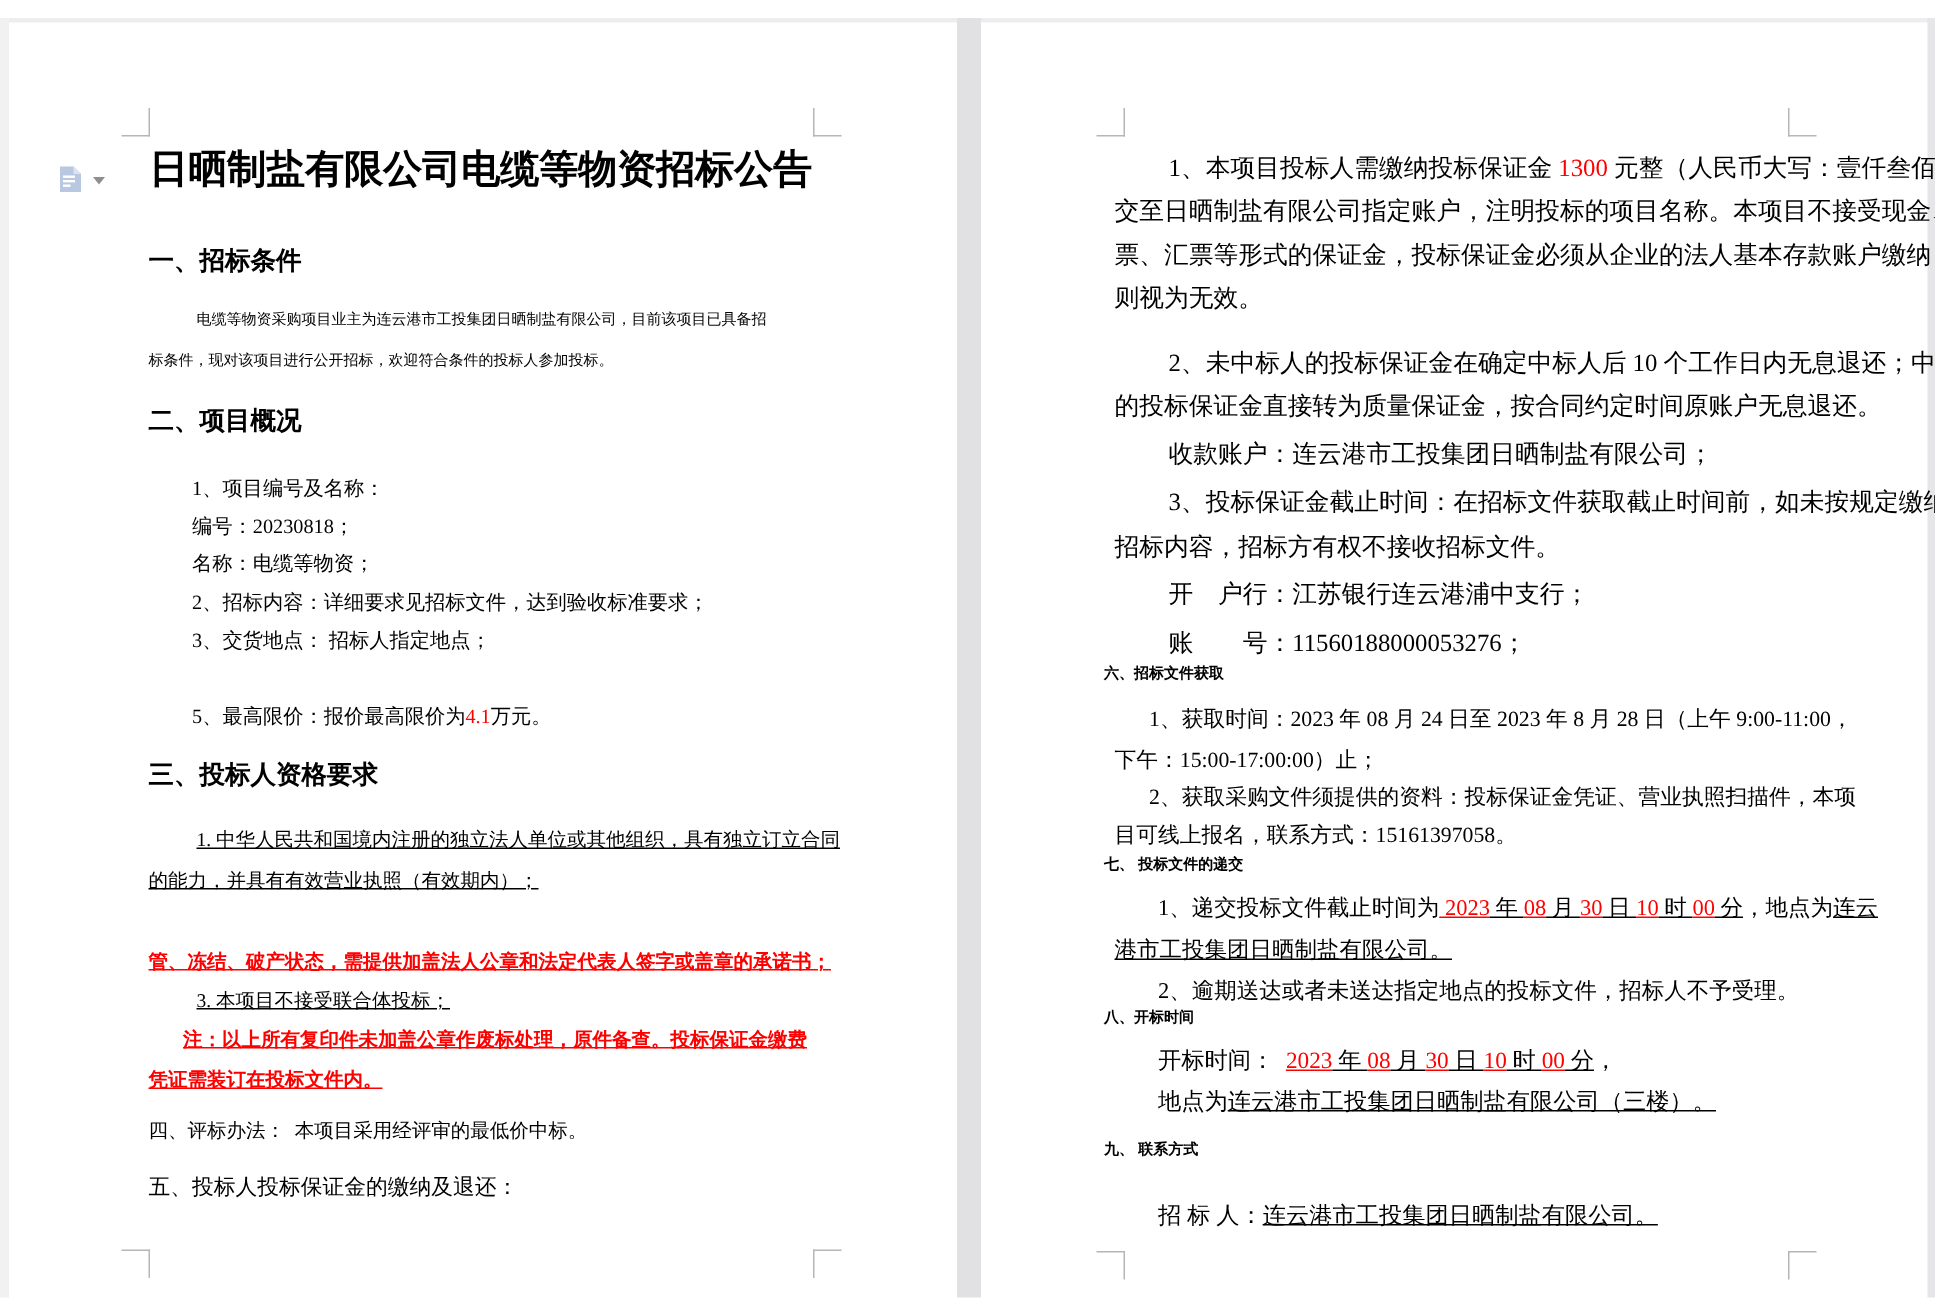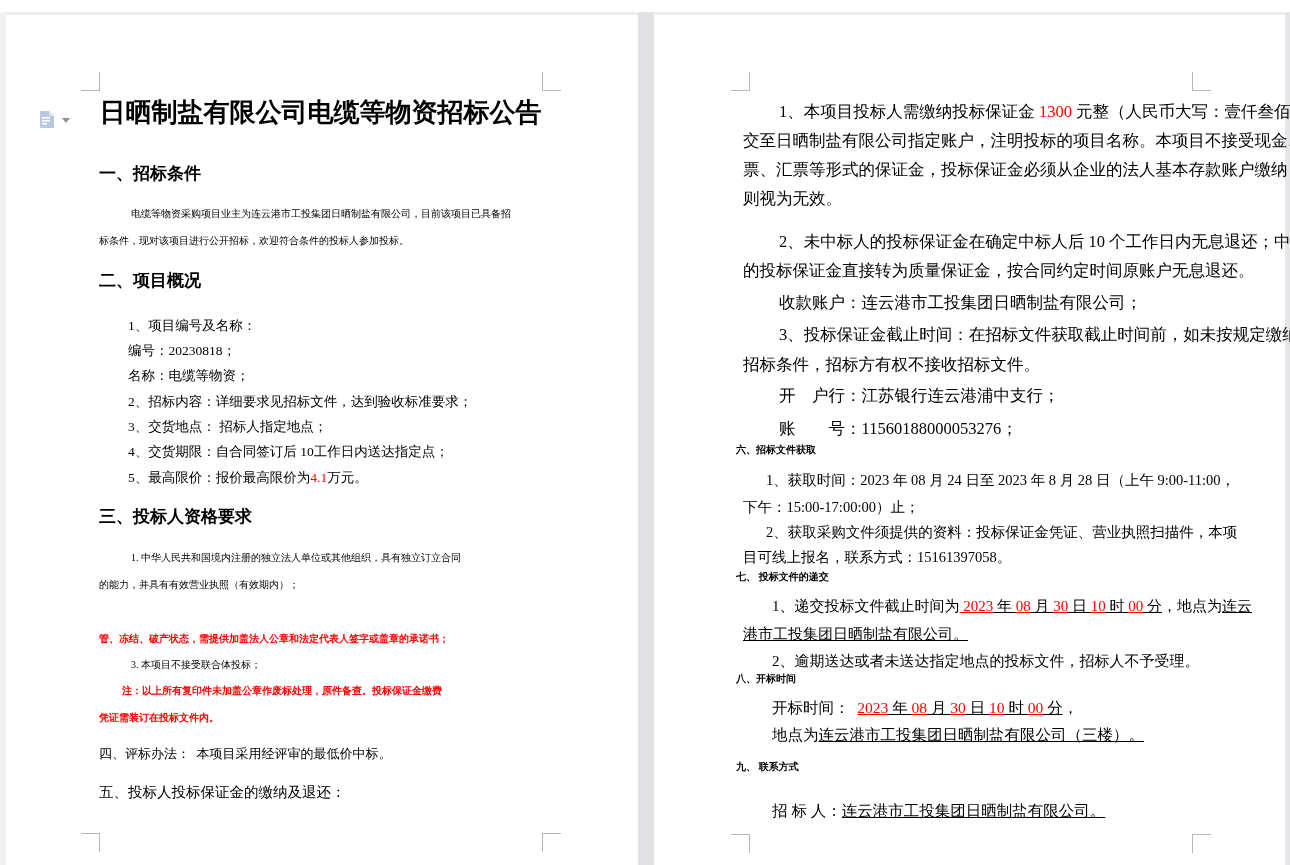--- a/index.html
+++ b/index.html
@@ -7,21 +7,21 @@
   #canvas{position:relative;width:1290px;height:865px;background:#ffffff;font-family:"Liberation Serif","DejaVu Serif",serif;margin-top:12px;}
   .strip{position:absolute;}
   .page{position:absolute;top:0;bottom:0;background:#ffffff;}
   .ln{position:absolute;white-space:pre;color:#000;line-height:1.25;}
   .sans{font-family:"Liberation Sans","DejaVu Sans",sans-serif;}
   .t1{font-size:26px;font-weight:bold;text-align:center;}
   .h{font-size:17px;font-weight:bold;}
   .h2x{font-size:10px;font-weight:bold;}
   .body1{font-size:10px;}
   .list{font-size:13.5px;}
-  .q{font-size:10px;}
+  .q{font-size:13px;text-decoration:underline;}
   .b2{font-size:16.5px;}
   .s67{font-size:14.5px;}
   .s78{font-size:15px;}
   .s89{font-size:15.5px;}
   .r{color:#ff0000;}
   .rb{color:#ff0000;font-weight:bold;}
   .u{text-decoration:underline;}
   .mark{position:absolute;width:18px;height:18px;}
   .m-tl{border-right:1px solid #b6b6b6;border-bottom:1px solid #b6b6b6;}
   .m-tr{border-left:1px solid #b6b6b6;border-bottom:1px solid #b6b6b6;}
@@ -72,21 +72,20 @@
   <div class="ln h sans" style="left:99px;top:151px;">一、招标条件</div>
   <div class="ln body1" style="left:131px;top:196px;">电缆等物资采购项目业主为连云港市工投集团日晒制盐有限公司，目前该项目已具备招</div>
   <div class="ln body1" style="left:99px;top:223px;">标条件，现对该项目进行公开招标，欢迎符合条件的投标人参加投标。</div>
 
   <div class="ln h sans" style="left:99px;top:258px;">二、项目概况</div>
   <div class="ln list" style="left:128px;top:306px;">1、项目编号及名称：</div>
   <div class="ln list" style="left:128px;top:331px;">编号：20230818；</div>
   <div class="ln list" style="left:128px;top:356px;">名称：电缆等物资；</div>
   <div class="ln list" style="left:128px;top:382px;">2、招标内容：详细要求见招标文件，达到验收标准要求；</div>
   <div class="ln list" style="left:128px;top:407px;">3、交货地点： 招标人指定地点；</div>
-  <div class="ln list" style="left:128px;top:432px;">4、交货期限：自合同签订后 10工作日内送达指定点；</div>
   <div class="ln list" style="left:128px;top:458px;"><span>5、最高限价：报价最高限价为</span><span class="r">4.1</span><span>万元。</span></div>
 
   <div class="ln h sans" style="left:99px;top:494px;">三、投标人资格要求</div>
   <div class="ln q" style="left:131px;top:540px;">1. 中华人民共和国境内注册的独立法人单位或其他组织，具有独立订立合同</div>
   <div class="ln q" style="left:99px;top:567px;">的能力，并具有有效营业执照（有效期内）；</div>
   <div class="ln q rb" style="left:99px;top:621px;">管、冻结、破产状态，需提供加盖法人公章和法定代表人签字或盖章的承诺书；</div>
   <div class="ln q" style="left:131px;top:647px;">3. 本项目不接受联合体投标；</div>
   <div class="ln q rb" style="left:122px;top:673px;">注：以上所有复印件未加盖公章作废标处理，原件备查。投标保证金缴费</div>
   <div class="ln q rb" style="left:99px;top:700px;">凭证需装订在投标文件内。</div>
 
@@ -97,21 +96,21 @@
   <div class="ln b2" style="left:743px;top:119px;">交至日晒制盐有限公司指定账户，注明投标的项目名称。本项目不接受现金、支</div>
   <div class="ln b2" style="left:743px;top:148px;">票、汇票等形式的保证金，投标保证金必须从企业的法人基本存款账户缴纳，否</div>
   <div class="ln b2" style="left:743px;top:177px;">则视为无效。</div>
 
   <div class="ln b2" style="left:779px;top:220px;">2、未中标人的投标保证金在确定中标人后 10 个工作日内无息退还；中标人</div>
   <div class="ln b2" style="left:743px;top:249px;">的投标保证金直接转为质量保证金，按合同约定时间原账户无息退还。</div>
 
   <div class="ln b2" style="left:779px;top:281px;">收款账户：连云港市工投集团日晒制盐有限公司；</div>
 
   <div class="ln b2" style="left:779px;top:313px;">3、投标保证金截止时间：在招标文件获取截止时间前，如未按规定缴纳投</div>
-  <div class="ln b2" style="left:743px;top:343px;">招标条件，招标方有权不接收招标文件。</div>
+  <div class="ln b2" style="left:743px;top:343px;">招标内容，招标方有权不接收招标文件。</div>
 
   <div class="ln b2" style="left:779px;top:374px;">开　户行：江苏银行连云港浦中支行；</div>
   <div class="ln b2" style="left:779px;top:407px;">账　　号：11560188000053276；</div>
 
   <div class="ln h2x sans" style="left:736px;top:432px;">六、招标文件获取</div>
   <div class="ln s67" style="left:766px;top:459px;">1、获取时间：2023 年 08 月 24 日至 2023 年 8 月 28 日（上午 9:00-11:00，</div>
   <div class="ln s67" style="left:743px;top:486px;">下午：15:00-17:00:00）止；</div>
   <div class="ln s67" style="left:766px;top:511px;">2、获取采购文件须提供的资料：投标保证金凭证、营业执照扫描件，本项</div>
   <div class="ln s67" style="left:743px;top:536px;">目可线上报名，联系方式：15161397058。</div>
 

